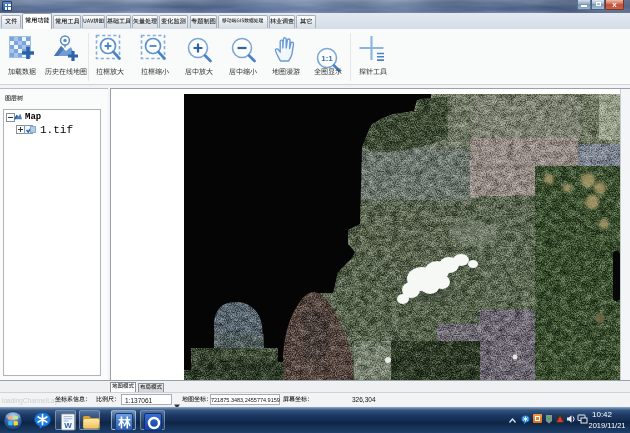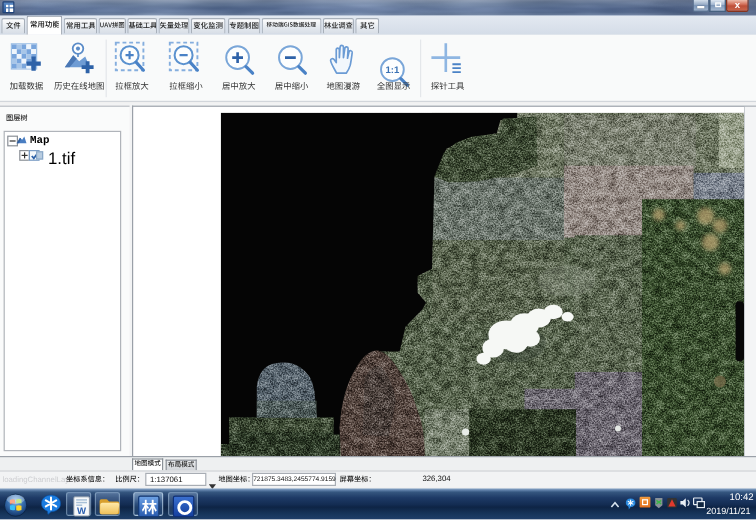--- a/index.html
+++ b/index.html
@@ -380,21 +380,21 @@
 <div class="ab" style="left:16px;top:125px;width:9px;height:9px;background:#fff;border:1px solid #8a9097">
 <div class="ab" style="left:1px;top:3px;width:5px;height:1px;background:#333"></div>
 <div class="ab" style="left:3px;top:1px;width:1px;height:5px;background:#333"></div>
   </div>
 <div class="ab" style="left:24px;top:125px;width:9px;height:9px;background:#f4f8fc;border:1px solid #7a9cc4">
 <svg width="8" height="8" viewBox="0 0 8 8" style="position:absolute;left:0px;top:0px">
       <path d="M1.5,4 L3.2,6 L6.5,1.5" stroke="#2e62a8" stroke-width="1.5" fill="none"></path>
     </svg>
   </div>
 <div class="ab" style="left:30px;top:126px;width:6px;height:7px;background:#b8cce0;border:1px solid #8aa8c8"></div>
-<div class="ab" style="left:40px;top:124px;font-family:Liberation Sans, sans-serif;font-size:14px;color:#000">1.tif</div>
+<div class="ab" style="left:40px;top:124px;font-family:Liberation Mono, monospace;font-size:11px;color:#000">1.tif</div>
 <div class="ab" style="left:110px;top:88px;width:520px;height:292px;background:#fff;border-top:1px solid #9aa0a8;border-left:1px solid #9aa0a8"></div>
 <div class="ab" style="left:620px;top:89px;width:1px;height:291px;background:#c8ccd0"></div>
 <div class="ab" style="left:621px;top:89px;width:9px;height:291px;background:#f4f5f6"></div>
 <svg class="ab" style="left:184px;top:94px" width="436" height="286" viewBox="0 0 436 286">
     <defs>
 <filter id="nz" color-interpolation-filters="sRGB" x="0" y="0" width="100%" height="100%">
 <feTurbulence type="fractalNoise" baseFrequency="0.8" numOctaves="3" seed="7"></feTurbulence>
 <feColorMatrix type="matrix" values="2.2 0 0 0 -0.6  2.2 0 0 0 -0.6  2.2 0 0 0 -0.6  0 0 0 0 1"></feColorMatrix>
 </filter>
 <filter id="nz2" color-interpolation-filters="sRGB" x="0" y="0" width="100%" height="100%">
@@ -606,13 +606,13 @@
     <path d="M2,8 L5,2 L8,8 Z" fill="#e23a2e"></path>
   </svg>
 <svg class="ab" style="left:566px;top:414px" width="10" height="10" viewBox="0 0 10 10">
 <path d="M1,3.5 L3,3.5 L5.5,1.2 L5.5,8.8 L3,6.5 L1,6.5 Z" fill="#e8eef4"></path>
 <path d="M7,2.5 Q9.5,5 7,7.5" stroke="#e8eef4" stroke-width="1" fill="none"></path>
   </svg>
 <svg class="ab" style="left:577px;top:414px" width="11" height="10" viewBox="0 0 11 10">
 <rect x="1" y="1" width="7" height="5.5" rx="0.5" fill="none" stroke="#e8eef4" stroke-width="1"></rect>
 <rect x="4" y="4" width="6" height="5" fill="#10253f" stroke="#e8eef4" stroke-width="1"></rect>
   </svg>
-<div class="ab" style="left:592px;top:410px;width:36px;height:11px;color:#fff;font-size:8px;text-align:right">10:42</div>
+<div class="ab" style="left:592px;top:410px;width:36px;height:11px;color:#fff;font-size:8px;text-align:left">10:42</div>
 <div class="ab" style="left:585px;top:421px;width:44px;height:11px;color:#fff;font-size:7.5px;text-align:center">2019/11/21</div>
 </body></html>

